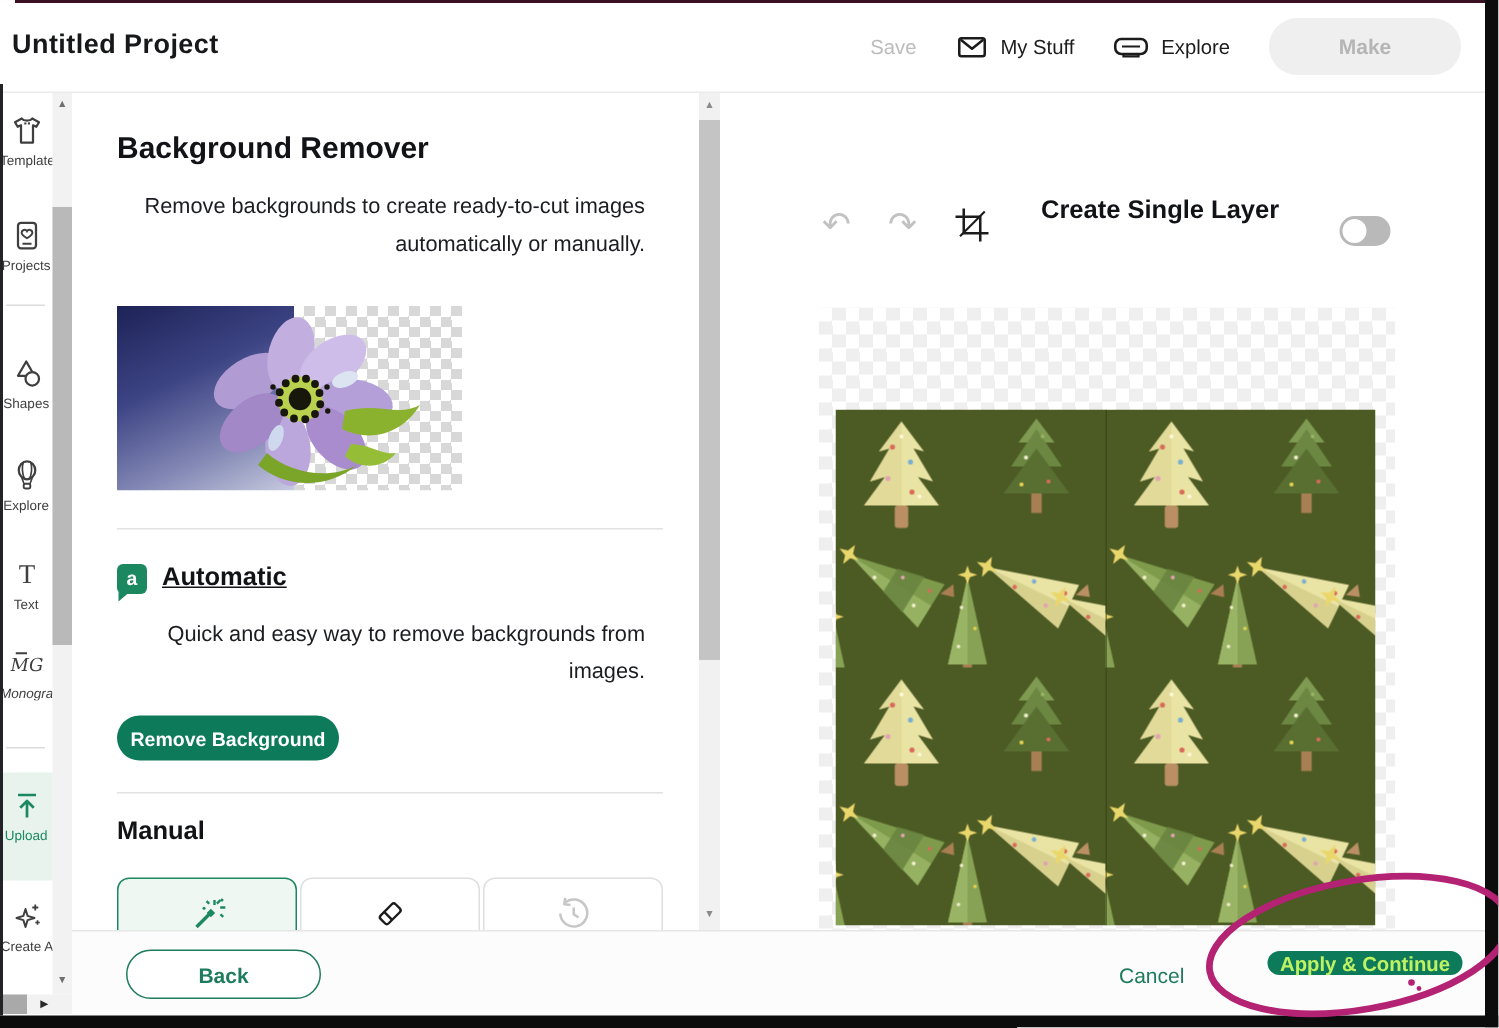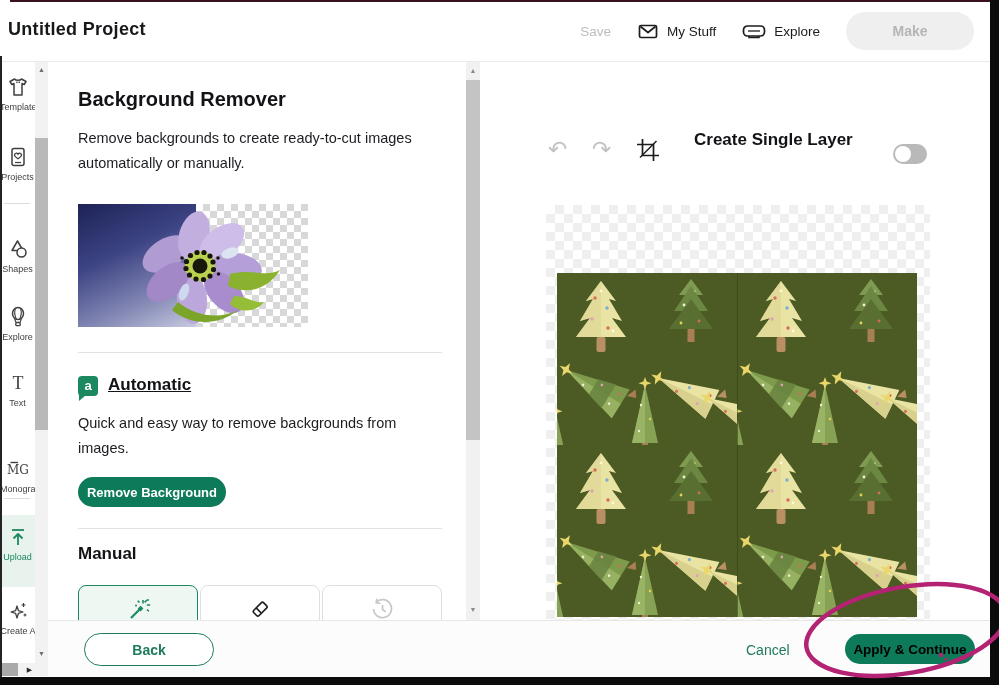--- a/index.html
+++ b/index.html
@@ -35,21 +35,21 @@
   .sb-vthumb  { position:absolute; left:0; top:76px; width:13px; height:292px; background:#b9b9b9; }
   .sb-arrow   { position:absolute; left:0; width:13px; font-size:7px; color:#6f6f6f; text-align:center; line-height:12px; cursor:pointer; }
   .sb-up { top:2px; } .sb-down { bottom:3px; }
   .sb-hscroll { position:absolute; left:0; top:663px; width:48px; height:13px; background:#f2f2f2; z-index:4; }
   .sb-hthumb  { position:absolute; left:0; top:0; width:18px; height:13px; background:#a9a9a9; }
   .sb-right   { position:absolute; left:23px; top:0; width:13px; font-size:7px; color:#2a2a2a; text-align:center; line-height:13px; cursor:pointer; }
 
   
   .panel { position:absolute; left:48px; top:62px; width:418px; height:558px; background:#fff; overflow:hidden; z-index:2; }
   .panel-h1 { position:absolute; left:30px; top:26px; font-size:20px; font-weight:bold; color:#121316; }
-  .panel-p  { position:absolute; left:30px; width:352px; font-size:14.5px; line-height:1.7; color:#1b1d21; }
+  .panel-p  { position:absolute; left:30px; width:352px; font-size:14.5px; line-height:1.7; color:#1b1d21;text-align:right; }
   .p-desc { top:64px; }
   .sample { position:absolute; left:30px; top:142px; width:230px; height:123px; overflow:hidden; }
   .grad-half { position:absolute; left:0; top:0; width:118px; height:123px;
                background:linear-gradient(155deg,#1d2256 0%,#3d4484 38%,#8287b4 72%,#c7cadf 100%); }
   .checker-half { position:absolute; left:118px; top:0; width:112px; height:123px;
                background:repeating-conic-gradient(#d8d8d8 0% 25%, #ffffff 0% 50%) 0 0/14px 14px; }
   .flower-svg { position:absolute; left:0; top:0; }
   .divider { position:absolute; left:30px; width:364px; height:1px; background:#e2e2e2; }
   .div1 { top:290px; } .div2 { top:466px; }
   .auto-badge { position:absolute; left:30px; top:314px; width:20px; height:20px; background:#1b8860; border-radius:4px;
@@ -84,22 +84,22 @@
   .toggle-knob { position:absolute; left:2px; top:2px; width:16px; height:16px; background:#fff; border-radius:50%; }
   .checker-area { position:absolute; left:66px; top:143px; width:384px; height:415px;
                   background:repeating-conic-gradient(#efefef 0% 25%, #ffffff 0% 50%) 0 0/18px 18px; }
   .tree-img { position:absolute; left:77px; top:211px; width:360px; height:344px; cursor:crosshair; }
 
   
   .footer { position:absolute; left:48px; top:620px; width:942px; height:57px; background:#fcfcfc; border-top:1px solid #e6e6e6; z-index:6; }
   .back-btn { position:absolute; left:36px; top:12px; width:130px; height:33px; background:#fff; border:1.5px solid #1e7b5c;
               border-radius:17px; color:#1e7b5c; font-weight:bold; font-size:14px; font-family:inherit; cursor:pointer; }
   .cancel-link { position:absolute; left:698px; top:21px; color:#1e7b5c; font-size:14px; cursor:pointer; }
-  .apply-btn { position:absolute; left:797px; top:13px; width:130px; height:30px; border:none; border-radius:15px;
-               background:#0d7a59; color:#000000; font-weight:bold; font-size:13.5px; font-family:inherit; cursor:pointer; }
+  .apply-btn { position:absolute; left:797px; top:13px; width:130px; height:16px; border:none; border-radius:15px;
+               background:#0d7a59; color:#bef264; font-weight:bold; font-size:13.5px; font-family:inherit; cursor:pointer; }
 
   
   .annotation { position:absolute; left:0; top:0; z-index:50; pointer-events:none; }
 </style>
 </head>
 <body>
 
 <div class="screen">
 
   <div class="app-header">
@@ -166,21 +166,21 @@
       <span class="side-label">Explore</span>
     </div>
 
     <div class="side-item" style="top:310px;">
       <svg width="22" height="22" viewBox="0 0 22 22">
         <text x="11" y="16.5" text-anchor="middle" font-family="Liberation Serif, serif" font-size="18" fill="#3f3f3f">T</text>
       </svg>
       <span class="side-label">Text</span>
     </div>
 
-    <div class="side-item" style="top:396px;">
+    <div class="side-item" style="top:369px;font-style:italic;">
       <svg width="22" height="22" viewBox="0 0 22 22">
         <line x1="3.5" y1="4.5" x2="11" y2="4.5" stroke="#3f3f3f" stroke-width="1.4"></line>
         <text x="11" y="16" text-anchor="middle" font-family="DejaVu Serif, serif" font-size="12" fill="#3f3f3f">MG</text>
       </svg>
       <span class="side-label">Monogram</span>
     </div>
 
     <div class="side-divider" style="top:436px;"></div>
 
     <div class="side-item upload-item" style="top:464px;">

